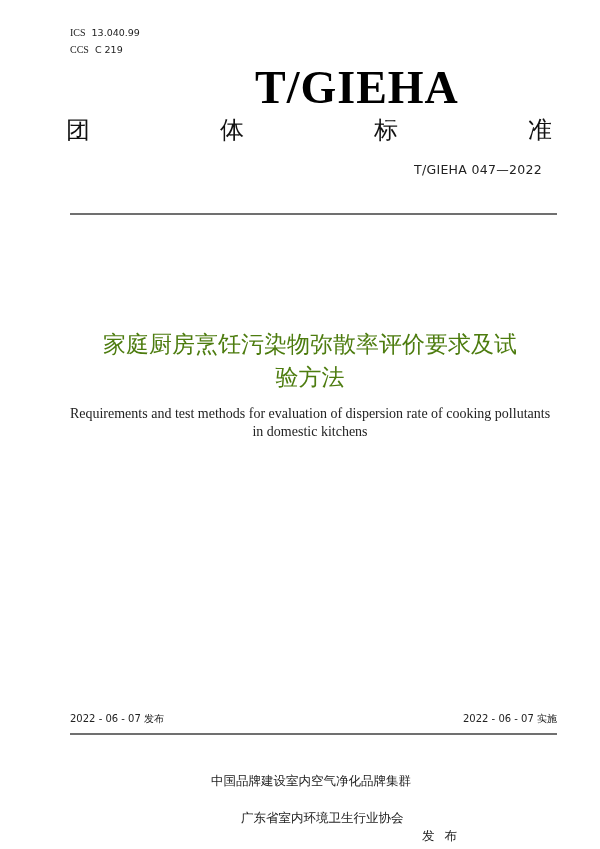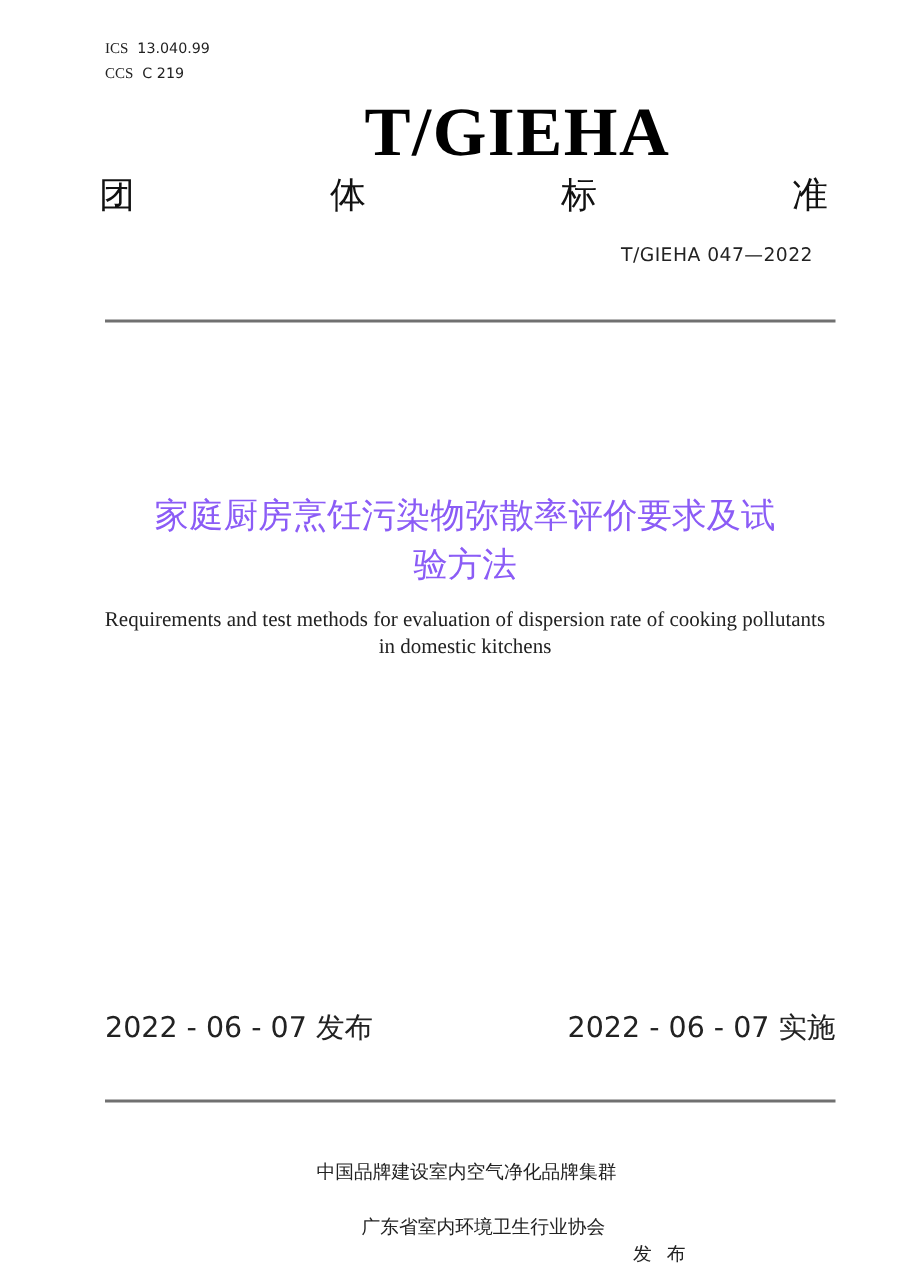--- a/index.html
+++ b/index.html
@@ -1,26 +1,26 @@
 <!DOCTYPE html>
 <html><head>
 <meta charset="utf-8">
 <style>
   html, body { margin: 0; padding: 0; background: #ffffff; }
   body { width: 600px; height: 849px; position: relative; overflow: hidden; color: #111; font-family: "DejaVu Sans", sans-serif; }
   .abs { position: absolute; }
   .meta { left: 70px; font-family: "Liberation Serif", serif; font-size: 10px; line-height: 12px; color: #222; }
   .meta .code { font-family: "DejaVu Sans", sans-serif; font-size: 9.5px; margin-left: 6px; }
-  .logo { left: 243px; top: 63px; font-family: "Liberation Serif", serif; font-weight: bold; font-size: 46px; letter-spacing: 1px; line-height: 50px; color: #000; }
+  .logo { left: 255px; top: 63px; font-family: "Liberation Serif", serif; font-weight: bold; font-size: 46px; letter-spacing: 1px; line-height: 50px; color: #000; }
   .type-row { left: 66px; top: 116px; width: 486px; display: flex; justify-content: space-between; font-size: 24px; line-height: 28px; color: #111; }
   .std-no { right: 58px; top: 162px; font-family: "DejaVu Sans", sans-serif; font-size: 12.5px; color: #222; letter-spacing: 0.3px; }
   .rule { left: 70px; width: 487px; height: 1.5px; background: #707070; }
-  .title-cn { left: 60px; width: 500px; top: 328px; text-align: center; font-size: 23px; line-height: 33px; color: #8b5cf6; }
+  .title-cn { left: 60px; width: 500px; top: 328px; text-align: center; font-size: 23px; line-height: 33px; color: #4d7c0f; }
   .title-en { left: 50px; width: 520px; top: 405px; text-align: center; font-family: "Liberation Serif", serif; font-size: 14px; line-height: 18px; color: #222; }
-  .date { top: 672px; font-size: 19px; color: #222; }
+  .date { top: 712px; font-size: 10px; color: #222; }
   .date-left { left: 70px; }
   .date-right { right: 43px; }
   .issuer { font-size: 12.5px; color: #222; line-height: 20px; }
   .issuer-1 { left: 211px; top: 771px; }
   .issuer-2 { left: 241px; top: 790px; margin-top: 18px; }
   .issuer-action { left: 422px; top: 826px; letter-spacing: 10px; }
 </style>
 </head>
 <body>
 

